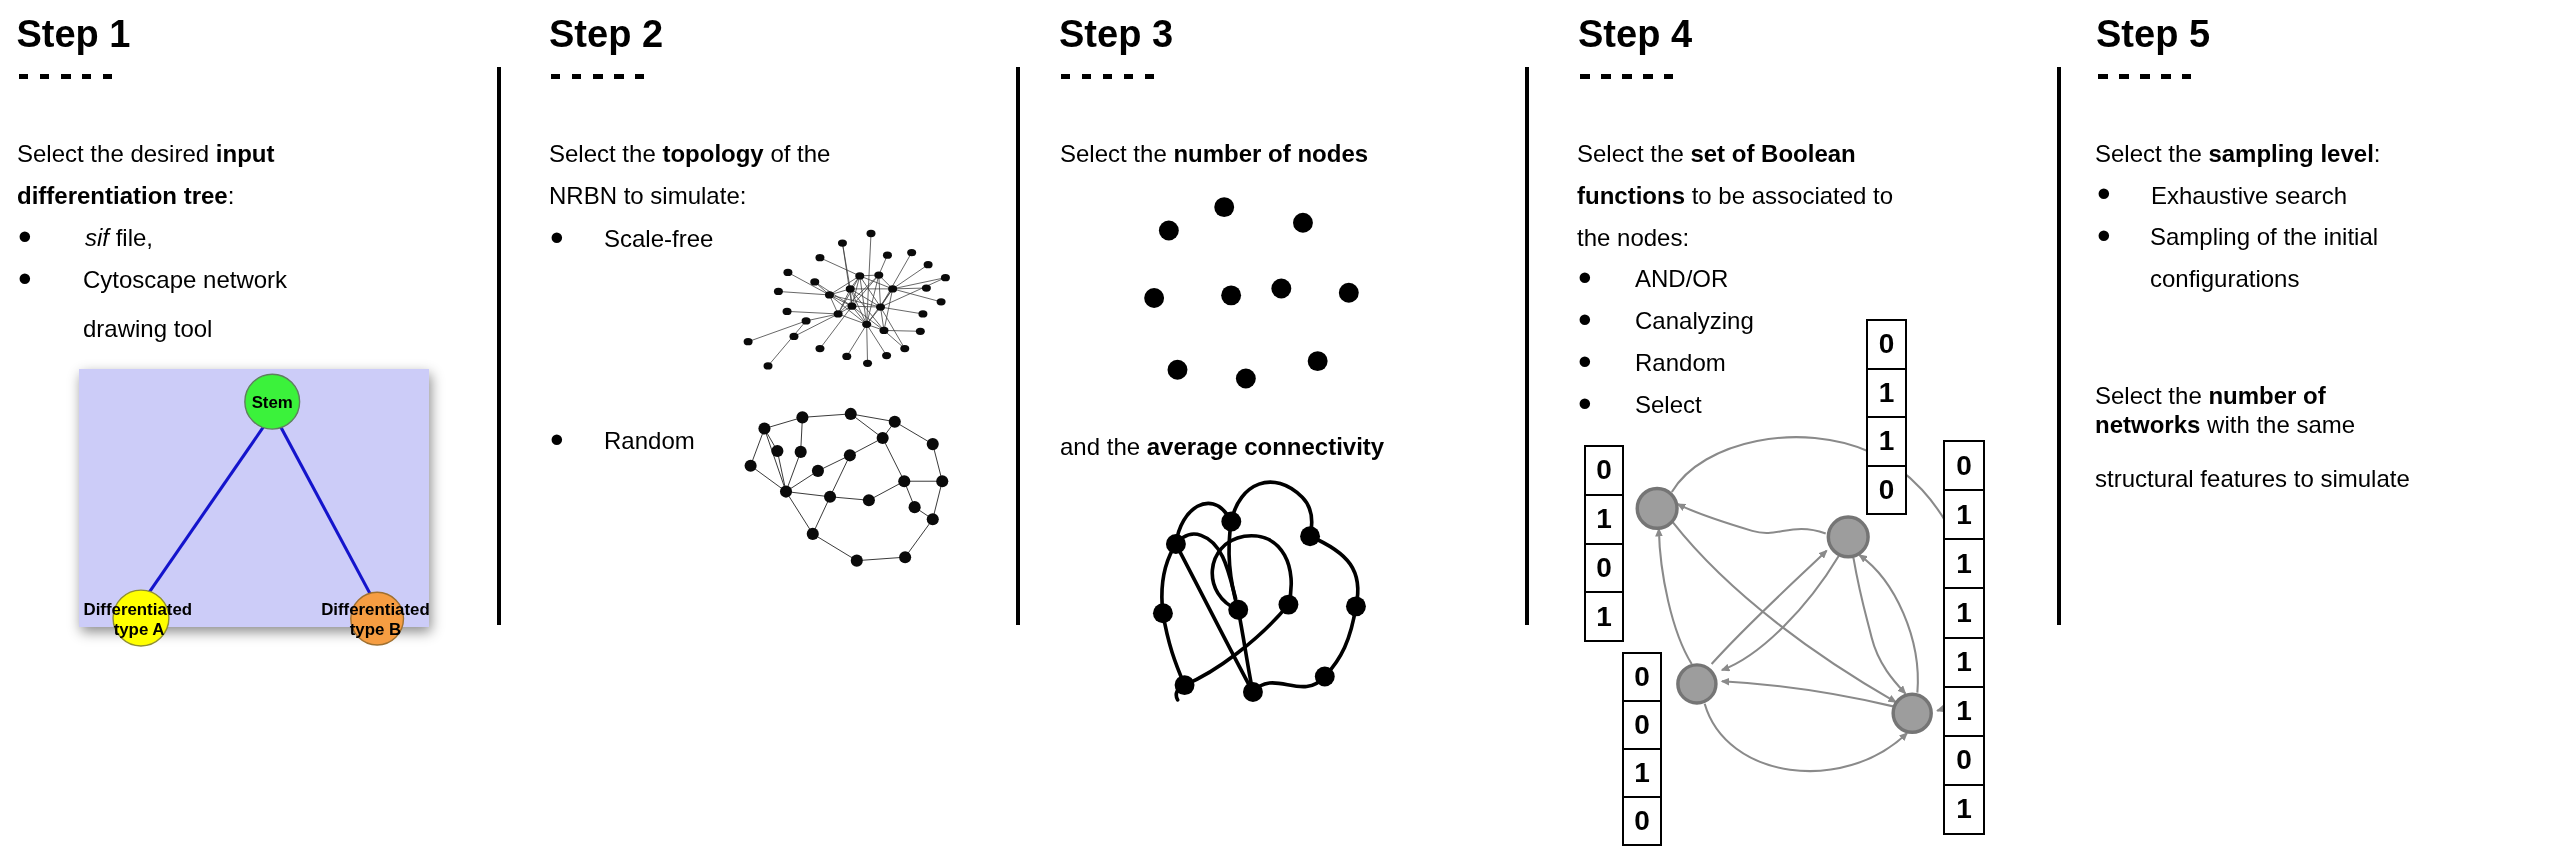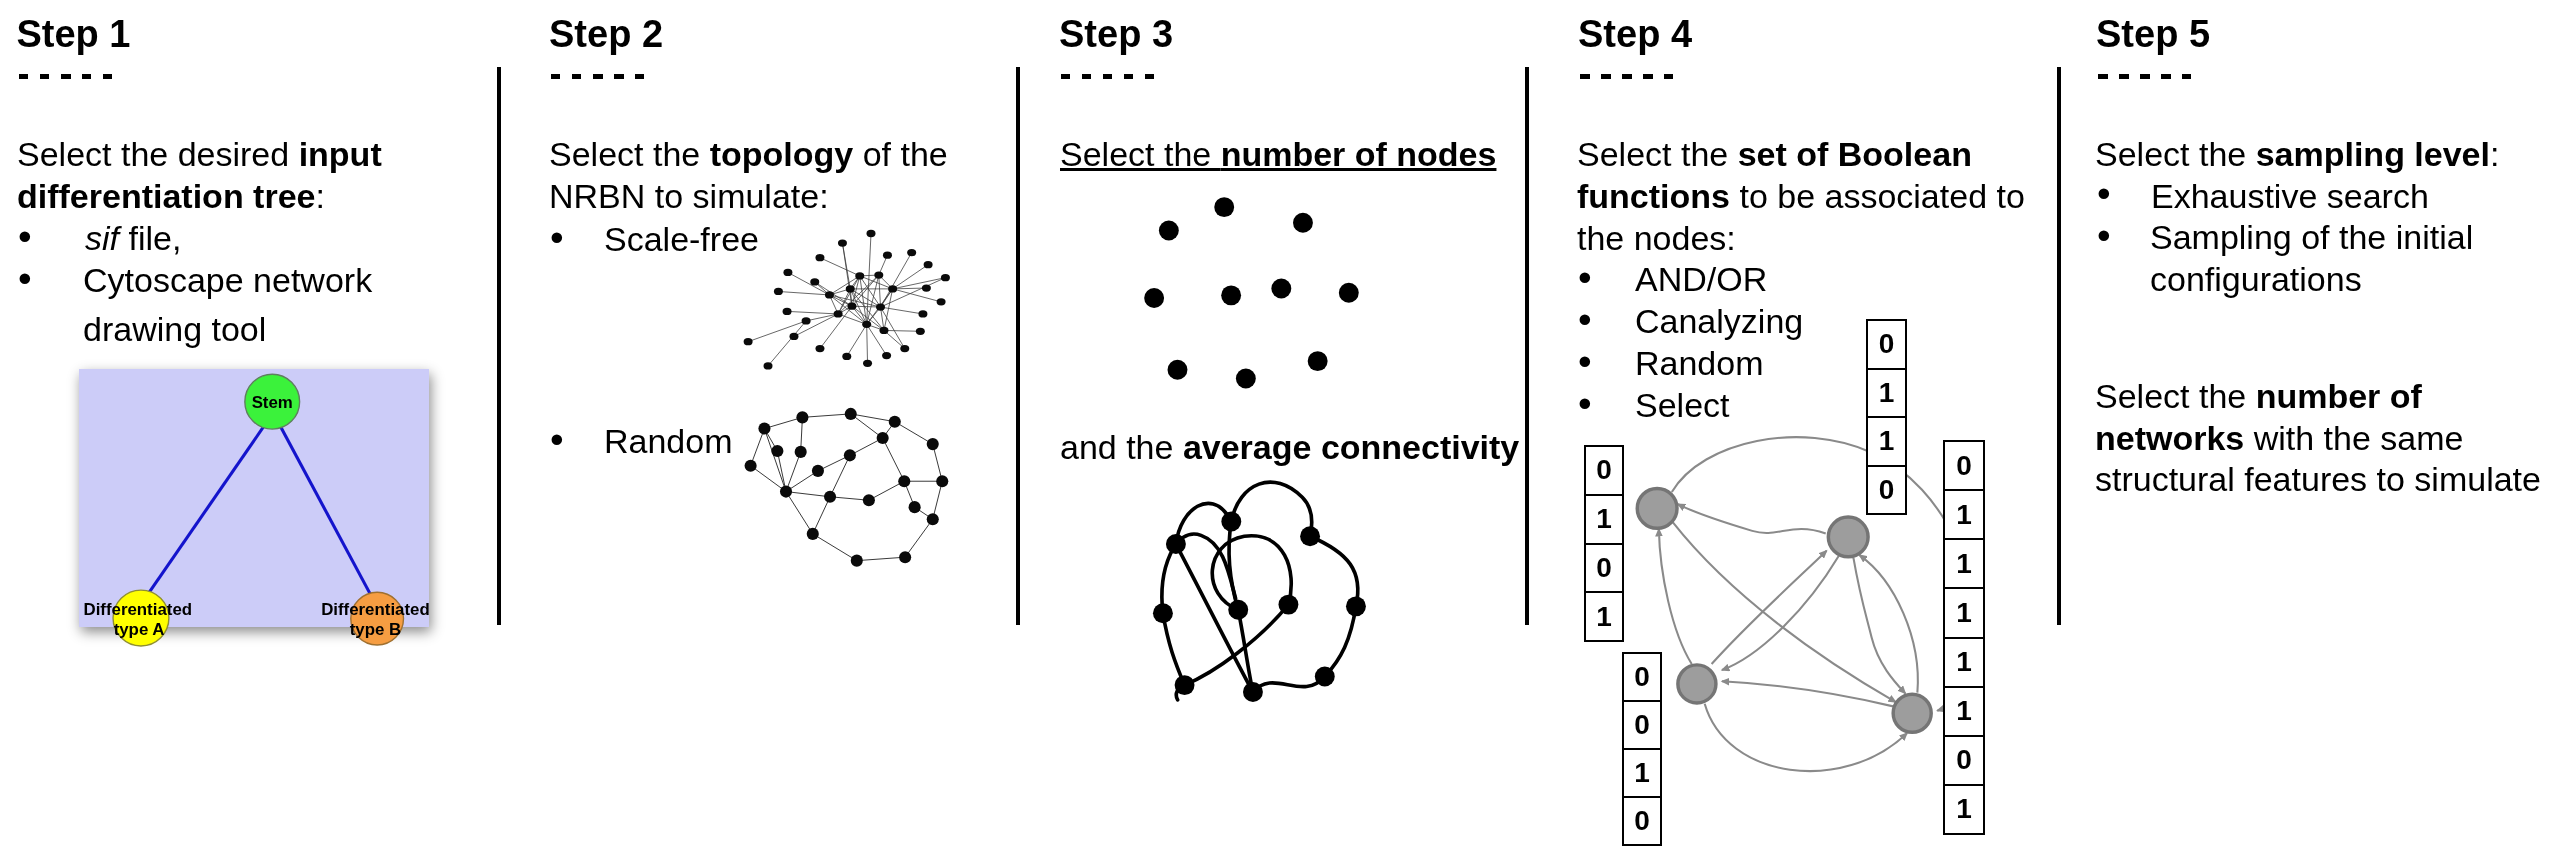--- a/index.html
+++ b/index.html
@@ -1,19 +1,19 @@
 <!DOCTYPE html>
 <html style="font-size:14px"><head>
 <meta charset="utf-8">
 <style>
 html,body{margin:0;padding:0;background:#ffffff;}
 body{width:2576px;height:851px;position:relative;font-family:"Liberation Sans",sans-serif;color:#000;overflow:hidden;}
 .abs{position:absolute;}
 .h{font-weight:bold;font-size:38px;line-height:38px;white-space:nowrap;}
-.t{font-size:34px;line-height:34px;white-space:nowrap;}
+.t{font-size:24px;line-height:34px;white-space:nowrap;}
 .bu{font-size:39px;line-height:39px;white-space:nowrap;}
 .dash{height:4.8px;width:93px;background:repeating-linear-gradient(to right,#000 0px,#000 9.5px,transparent 9.5px,transparent 21px);}
 .sep{width:3.5px;background:#000;top:67px;height:558px;}
 .tbl{position:absolute;box-sizing:border-box;border:2.6px solid #000;background:#fff;display:flex;flex-direction:column;}
 .tbl .c{box-sizing:border-box;border-top:2.6px solid #000;text-align:center;font-weight:bold;font-size:28px;flex:1;display:flex;align-items:center;justify-content:center;}
 .tbl .c:first-child{border-top:none;}
 </style>
 </head>
 <body>
 <div class="abs h" style="left:16.4px;top:15px;">Step 1</div>
@@ -36,41 +36,41 @@
 <div class="abs t" style="left:85px;top:221px;"><i>sif</i> file,</div>
 <div class="abs bu" style="left:18px;top:259px;">•</div>
 <div class="abs t" style="left:83px;top:263px;">Cytoscape network</div>
 <div class="abs t" style="left:83px;top:312px;">drawing tool</div>
 <div class="abs t" style="left:549px;top:137px;">Select the <b>topology</b> of the</div>
 <div class="abs t" style="left:549px;top:179px;">NRBN to simulate:</div>
 <div class="abs bu" style="left:550px;top:218px;">•</div>
 <div class="abs t" style="left:604px;top:222px;">Scale-free</div>
 <div class="abs bu" style="left:550px;top:420px;">•</div>
 <div class="abs t" style="left:604px;top:424px;">Random</div>
-<div class="abs t" style="left:1060px;top:137px;text-decoration:underline;">Select the <b>number of nodes</b></div>
+<div class="abs t" style="left:1060px;top:137px;">Select the <b>number of nodes</b></div>
 <div class="abs t" style="left:1060px;top:430px;">and the <b>average connectivity</b></div>
 <div class="abs t" style="left:1577px;top:137px;">Select the <b>set of Boolean</b></div>
 <div class="abs t" style="left:1577px;top:179px;"><b>functions</b> to be associated to</div>
 <div class="abs t" style="left:1577px;top:221px;text-align:right;">the nodes:</div>
 <div class="abs bu" style="left:1578px;top:258px;">•</div>
 <div class="abs t" style="left:1635px;top:262px;">AND/OR</div>
 <div class="abs bu" style="left:1578px;top:300px;">•</div>
 <div class="abs t" style="left:1635px;top:304px;">Canalyzing</div>
 <div class="abs bu" style="left:1578px;top:342px;">•</div>
 <div class="abs t" style="left:1635px;top:346px;">Random</div>
 <div class="abs bu" style="left:1578px;top:384px;">•</div>
 <div class="abs t" style="left:1635px;top:388px;">Select</div>
 <div class="abs t" style="left:2095px;top:137px;">Select the <b>sampling level</b>:</div>
 <div class="abs bu" style="left:2097px;top:174px;">•</div>
 <div class="abs t" style="left:2151px;top:179px;">Exhaustive search</div>
 <div class="abs bu" style="left:2097px;top:216px;">•</div>
 <div class="abs t" style="left:2150px;top:220px;">Sampling of the initial</div>
 <div class="abs t" style="left:2150px;top:262px;">configurations</div>
 <div class="abs t" style="left:2095px;top:379px;">Select the <b>number of</b></div>
-<div class="abs t" style="left:2095px;top:421px;"><b>networks</b> with the same</div>
+<div class="abs t" style="left:2095px;top:408px;"><b>networks</b> with the same</div>
 <div class="abs t" style="left:2095px;top:462px;">structural features to simulate</div>
 
 <div class="abs" style="left:79px;top:369px;width:350px;height:258px;background:#ccccf8;box-shadow:1.7px 5.2px 12px rgba(0,0,0,0.45);">
 <svg width="350" height="283" viewBox="0 0 405 327" style="overflow:visible">
   <line x1="214" y1="66" x2="80" y2="260" stroke="#1414cc" stroke-width="3.6"></line>
   <line x1="233" y1="66" x2="338" y2="262" stroke="#1414cc" stroke-width="3.6"></line>
   <circle cx="223.6" cy="37.6" r="31.7" fill="#3bf23b" stroke="#5f7f5f" stroke-width="1.6"></circle>
   <circle cx="71.7" cy="288" r="32.3" fill="#ffff00" stroke="#8f8f30" stroke-width="1.6"></circle>
   <circle cx="345" cy="288.6" r="30.5" fill="#f69d42" stroke="#9f7030" stroke-width="1.6"></circle>
   <text x="223.6" y="44.5" font-size="19.5" font-weight="bold" text-anchor="middle" fill="#000">Stem</text>

